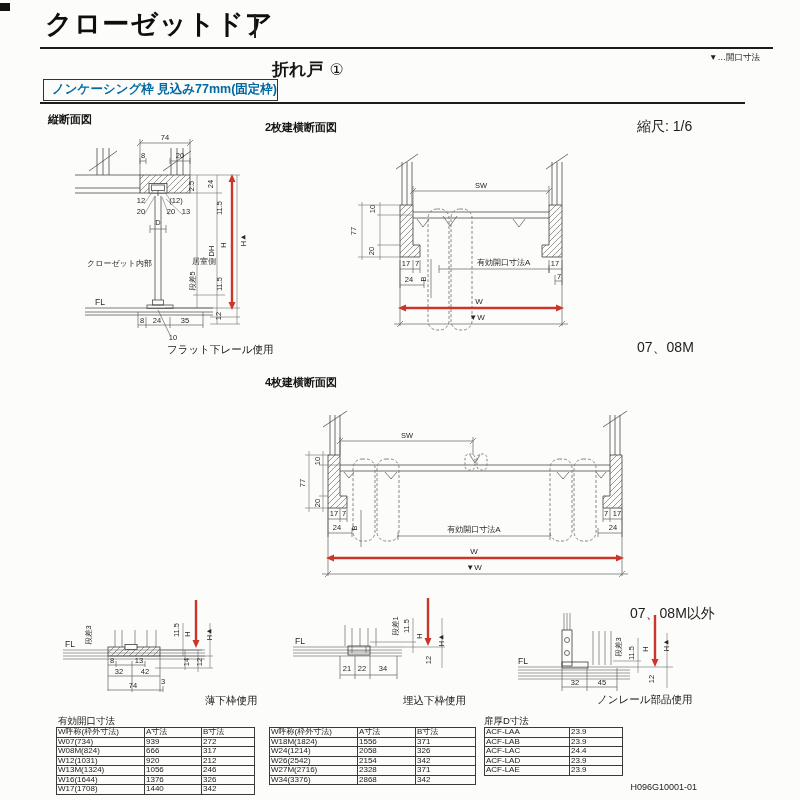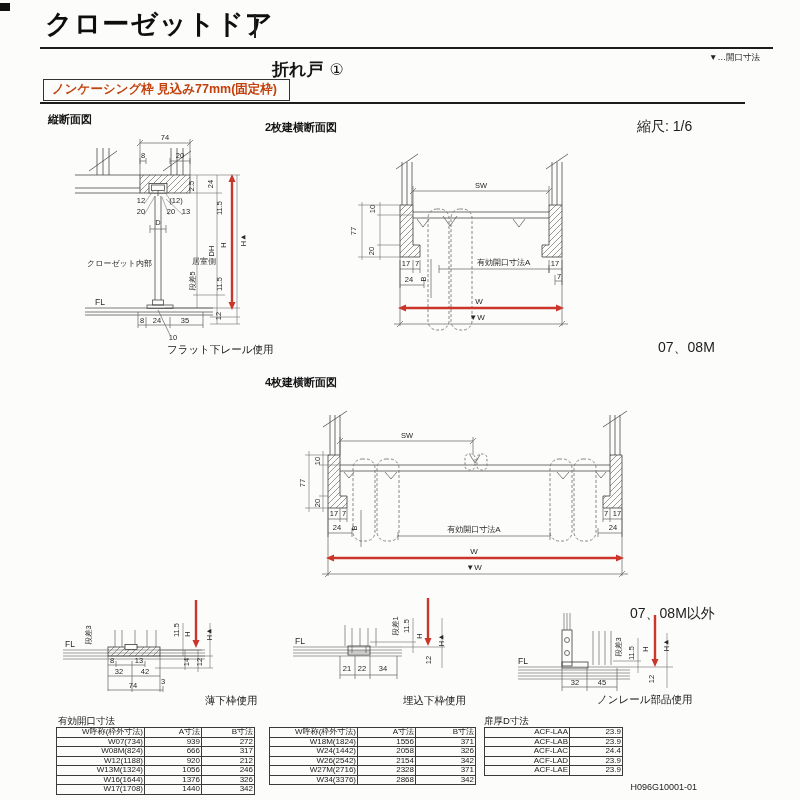--- a/index.html
+++ b/index.html
@@ -11,57 +11,57 @@
   .doc-title{left:45px;top:6px;font-size:27px;font-weight:bold;letter-spacing:1px;color:#0e0e0e;}
   .title-divider{left:254px;top:14px;width:2px;height:24px;background:#222;}
   .doc-category{left:272px;top:16px;font-size:17px;font-weight:bold;color:#141414;margin-top:42px;}
   .circle-num{font-size:16px;font-weight:normal;margin-left:6px;}
   .rule{height:2px;background:#1c1c1c;}
   .rule-top{left:40px;top:47px;width:733px;}
   .rule-mid{left:40px;top:102px;width:705px;}
   .legend-note{left:560px;top:52px;width:200px;font-size:8.5px;text-align:right;color:#222;}
   .type-line{left:45px;top:62px;font-size:13px;font-weight:bold;color:#141414;}
   .spec-box{left:43px;top:79px;font-size:12.5px;font-weight:bold;border:1.2px solid #333;
-            padding:1px 12px 2px 8px;color:#c2410c;}
+            padding:1px 0 2px 8px;color:#0369a1;}
   
   .sec-title{font-size:11px;font-weight:bold;color:#141414;}
   .small-note{font-size:14px;color:#1b1b1b;}
   
   svg{position:absolute;overflow:visible;}
   svg text{font-family:"Liberation Sans","DejaVu Sans",sans-serif;fill:#262626;}
   .dim{font-size:7.5px;}
   .lbl{font-size:8px;}
   .fl{font-size:8.5px;}
   .cap{font-size:10.5px;fill:#161616;}
   
   .tbl-title{font-size:9.5px;color:#141414;}
   table.spec{border-collapse:collapse;table-layout:fixed;}
   table.spec td,table.spec th{border:1px solid #3a3a3a;font-size:8px;font-weight:normal;
-       text-align:right;padding:0 1px;height:8px;line-height:8.5px;color:#1b1b1b;
+       text-align:left;padding:0 1px;height:8px;line-height:8.5px;color:#1b1b1b;
        overflow:hidden;white-space:nowrap;margin-left:20px;}
   .doc-num{font-size:9px;color:#1b1b1b;}
 </style>
 </head>
 <body>
 
 <div class="page">
 
   <div class="abs corner-mark"></div>
   <div class="abs doc-title">クローゼットドア</div>
   <div class="abs title-divider"></div>
   <div class="abs doc-category"><span>折れ戸</span><span class="circle-num">①</span></div>
   <div class="abs rule rule-top"></div>
   <div class="abs legend-note">▼…開口寸法</div>
   <div class="abs spec-box">ノンケーシング枠 見込み77mm(固定枠)</div>
   <div class="abs rule rule-mid"></div>
 
   <div class="abs sec-title" style="left:48px;top:112px">縦断面図</div>
   <div class="abs sec-title" style="left:265px;top:120px">2枚建横断面図</div>
   <div class="abs small-note" style="left:637px;top:118px">縮尺: 1/6</div>
-  <div class="abs small-note" style="left:658px;top:339px">07、08M</div>
+  <div class="abs small-note" style="left:637px;top:339px">07、08M</div>
   <div class="abs sec-title" style="left:265px;top:375px">4枚建横断面図</div>
   <div class="abs small-note" style="left:630px;top:605px">07、08M以外</div>
 
   <svg style="left:45px;top:112px" width="215" height="255" viewBox="0 0 215 255">
     <defs>
       <pattern id="h1" width="6" height="6" patternUnits="userSpaceOnUse">
         <path d="M0,6 L6,0" stroke="#707070" stroke-width="0.7"></path>
       </pattern>
     </defs>
     <g stroke="#4d4d4d" stroke-width="0.8" fill="none">
@@ -358,21 +358,21 @@
           <td>W07(734)</td>
           <td>939</td>
           <td>272</td>
         </tr>
         <tr>
           <td>W08M(824)</td>
           <td>666</td>
           <td>317</td>
         </tr>
         <tr>
-          <td>W12(1188)</td>
+          <td>W12(1031)</td>
           <td>920</td>
           <td>212</td>
         </tr>
         <tr>
           <td>W13M(1324)</td>
           <td>1056</td>
           <td>246</td>
         </tr>
         <tr>
           <td>W16(1644)</td>
@@ -400,21 +400,21 @@
         <th>B寸法</th>
       </tr>
     </thead>
     <tbody>
         <tr>
           <td>W18M(1824)</td>
           <td>1556</td>
           <td>371</td>
         </tr>
         <tr>
-          <td>W24(1442)</td>
+          <td>W24(1214)</td>
           <td>2058</td>
           <td>326</td>
         </tr>
         <tr>
           <td>W26(2542)</td>
           <td>2154</td>
           <td>342</td>
         </tr>
         <tr>
           <td>W27M(2716)</td>

